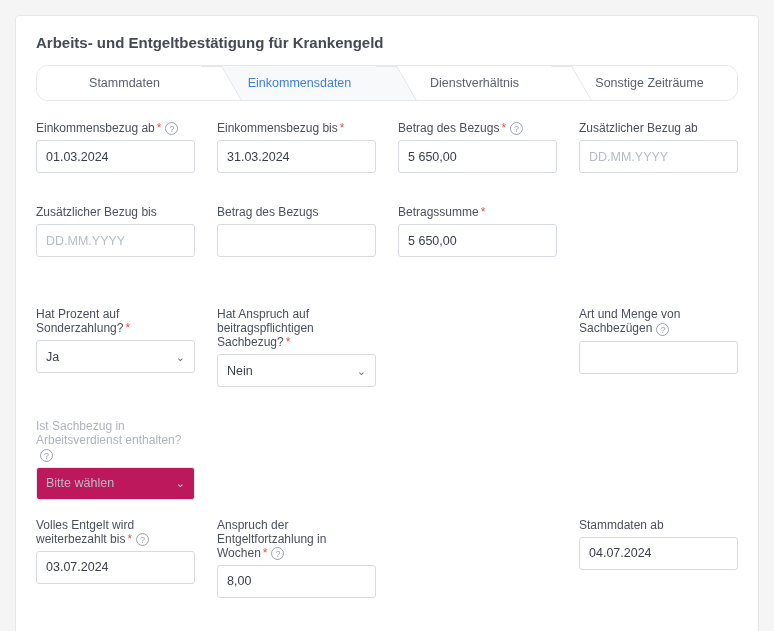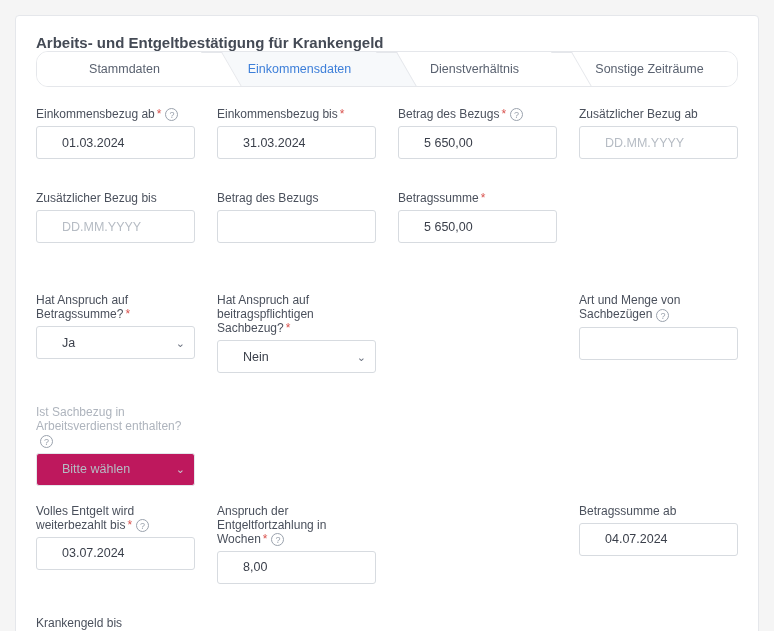--- a/index.html
+++ b/index.html
@@ -14,20 +14,21 @@
     background: #fff;
     border: 1px solid #e5e7eb;
     border-radius: 4px;
     padding: 18px 20px;
     width: 744px;
   }
   .title {
     font-size: 15px;
     font-weight: 600;
     color: #444a55;
+    margin-bottom: 14px;
   }
   .tabs {
     display: flex;
     border: 1px solid #e5e7eb;
     border-radius: 12px;
     margin-bottom: 20px;
     overflow: hidden;
   }
   .tab {
     flex: 1;
@@ -88,21 +89,21 @@
     font-size: 9px;
     line-height: 12px;
     text-align: center;
     margin-left: 4px;
     vertical-align: middle;
   }
   .input, .select {
     width: 100%;
     border: 1px solid #d7dbe0;
     border-radius: 3px;
-    padding: 7px 25px;
+    padding: 7px 9px;
     font-size: 12.5px;
     color: #3a3f4a;
     background: #fff;
     height: 33px;
   }
   .input::placeholder { color: #b6bcc4; }
   .select {
     appearance: none;
     position: relative;
   }
@@ -163,21 +164,21 @@
     <div class="field span1">
       <label class="label"><span>Betragssumme</span><span class="req">*</span></label>
       <input class="input" value="5 650,00" style="">
     </div>
     <div></div>
       <div></div>
   </div>
 
   <div class="grid">
     <div class="field">
-      <label class="label"><span>Hat Anspruch auf Betragssumme?</span><span class="req">*</span></label>
+      <label class="label"><span>Hat Prozent auf Sonderzahlung?</span><span class="req">*</span></label>
       <div class="select-wrap">
         <input class="input select" readonly="" value="Ja" style="">
         <span class="chev">⌄</span>
       </div>
     </div>
     <div class="field">
       <label class="label"><span>Hat Anspruch auf beitragspflichtigen Sachbezug?</span><span class="req">*</span></label>
       <div class="select-wrap">
         <input class="input select" readonly="" value="Nein" style="">
         <span class="chev">⌄</span>
@@ -202,21 +203,21 @@
     <div class="field">
       <label class="label"><span>Volles Entgelt wird weiterbezahlt bis</span><span class="req">*</span><span class="info">?</span></label>
       <input class="input" value="03.07.2024" style="">
     </div>
     <div class="field">
       <label class="label"><span>Anspruch der Entgeltfortzahlung in Wochen</span><span class="req">*</span><span class="info">?</span></label>
       <input class="input" value="8,00" style="">
     </div>
     <div></div>
     <div class="field">
-      <label class="label">Betragssumme ab</label>
+      <label class="label">Stammdaten ab</label>
       <input class="input" value="04.07.2024" style="">
     </div>
     <div class="field">
       <label class="label">Krankengeld bis</label>
       <input class="input" value="12.07.2024" style="">
     </div>
 
   </div>
 
 </div>

